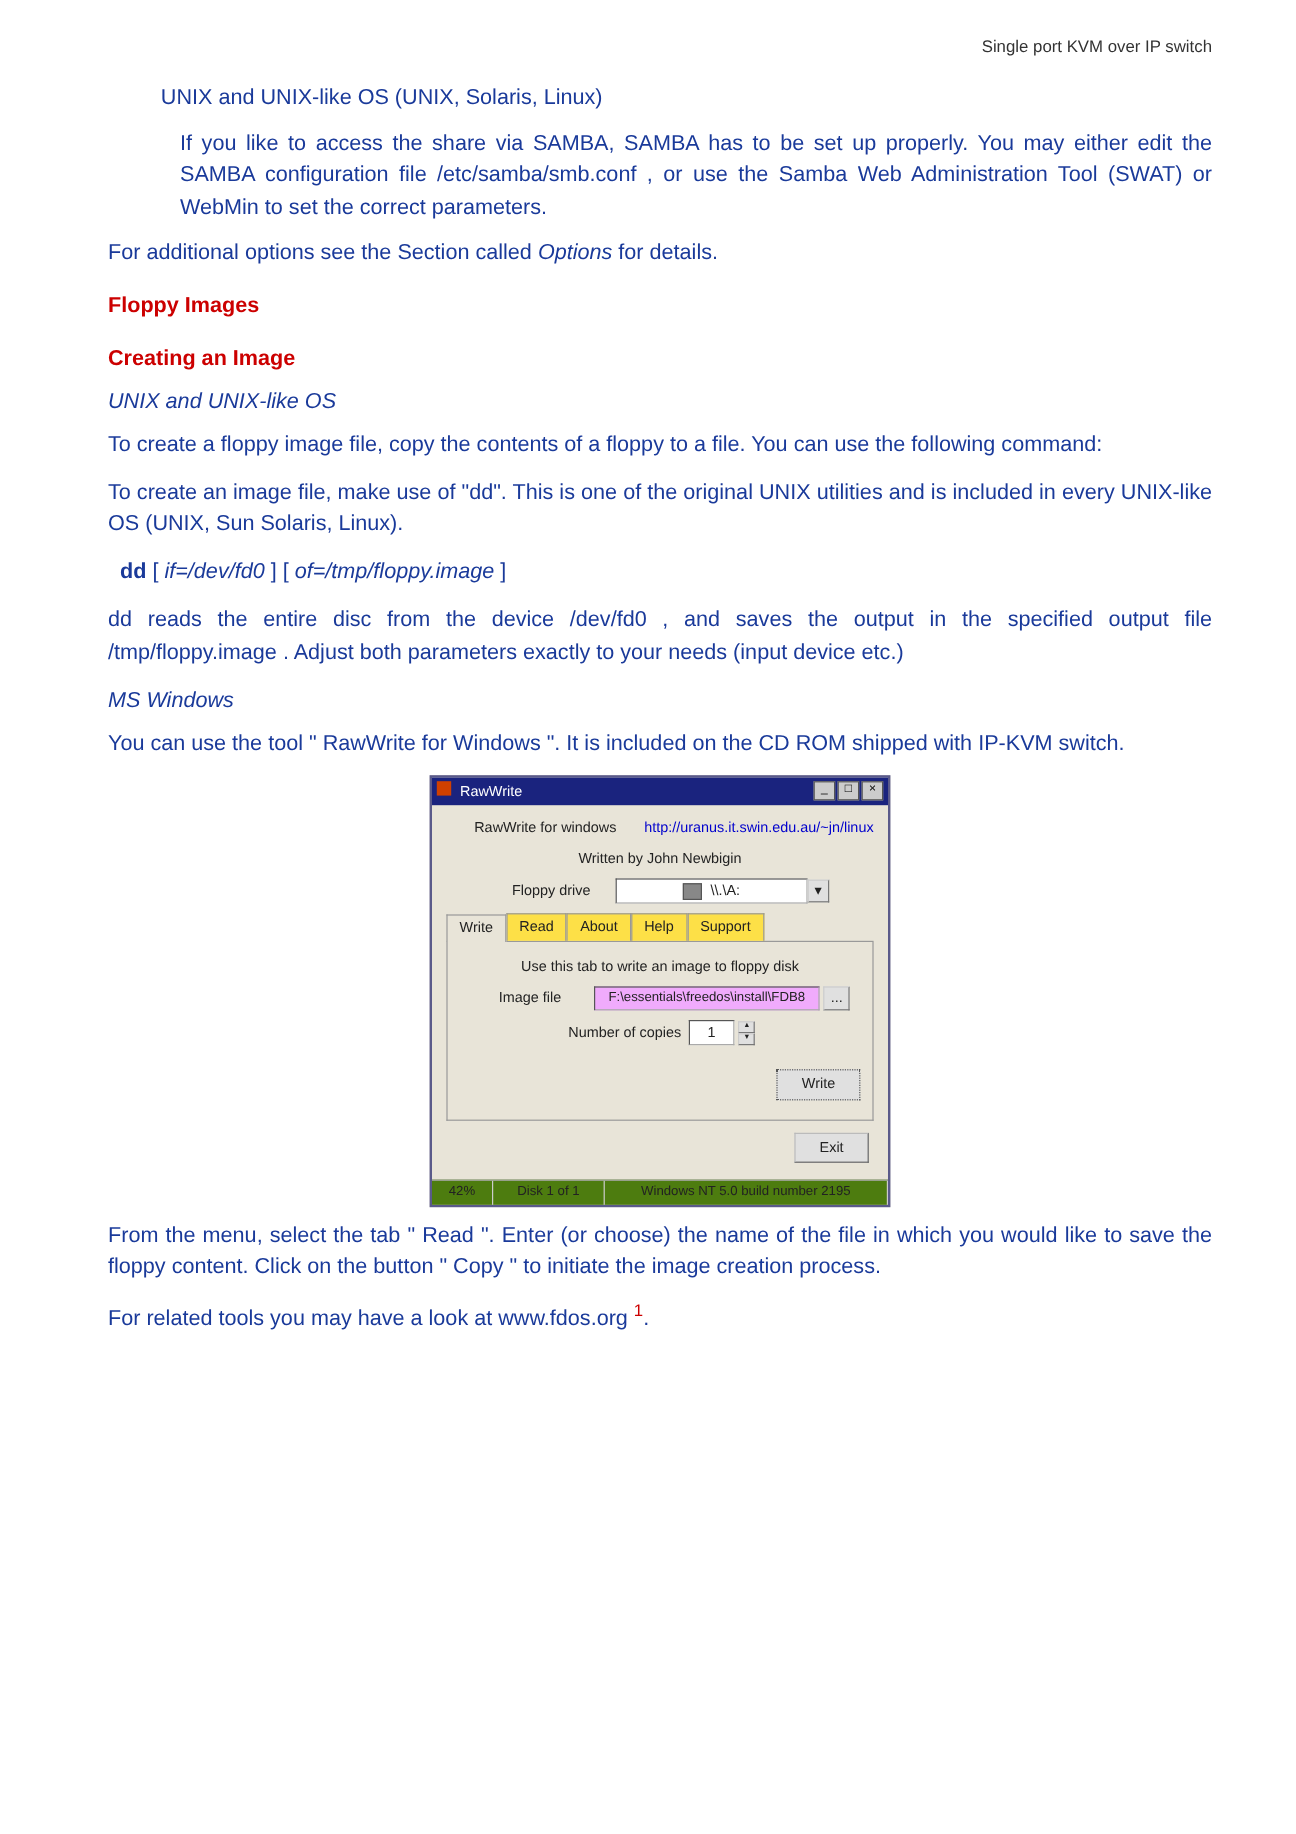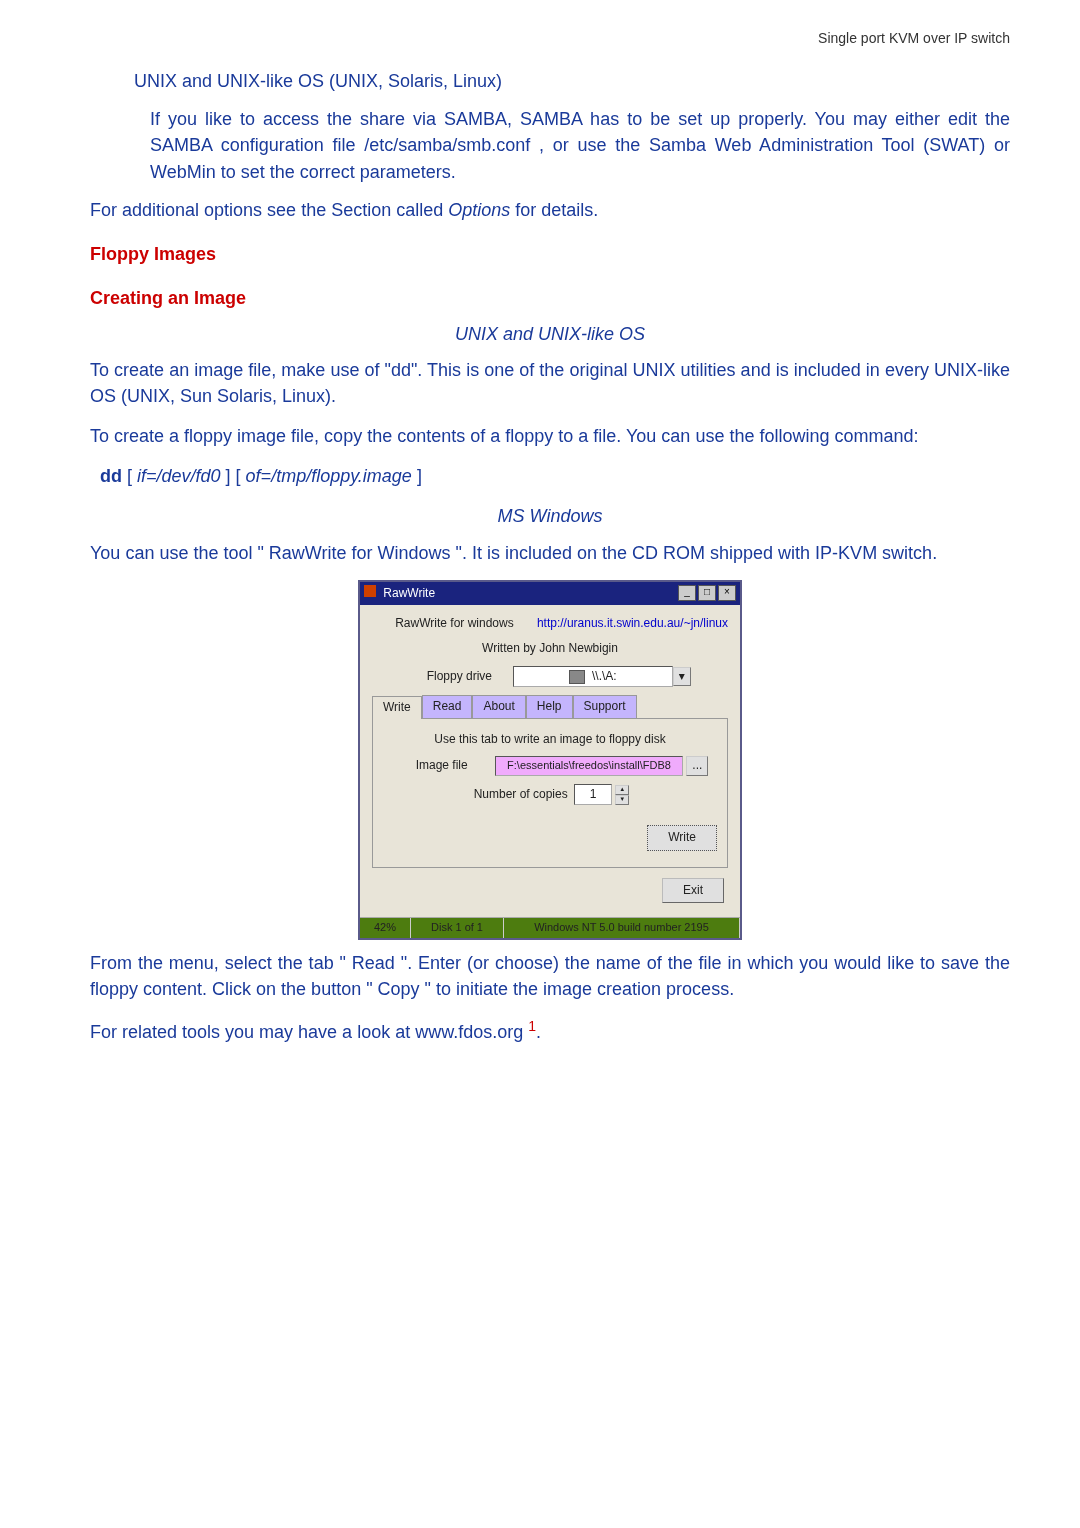--- a/index.html
+++ b/index.html
@@ -34,21 +34,20 @@
     text-align: justify;
     margin-bottom: 14px;
   }
   .bold-red {
     color: #cc0000;
     font-weight: bold;
     margin: 18px 0 6px 0;
   }
   .italic {
     font-style: italic;
-    text-align: center;
   }
   .dd-line {
     margin: 8px 0 14px 10px;
   }
   .center {
     text-align: center;
   }
   .fig-caption {
     text-align: center;
     color: #cc0000;
@@ -127,21 +126,21 @@
   }
   .tabs {
     border-bottom: 1px solid #999;
     display: flex;
     margin-top: 8px;
   }
   .tab {
     border: 1px solid #999;
     border-bottom: none;
     padding: 2px 10px;
-    background: #c4b5fd;
+    background: #fde047;
     margin-right: 0;
   }
   .tab.active {
     position: relative;
     top: 1px;
     background: #e8e4d8;
   }
   .tabcontent {
     border: 1px solid #999;
     border-top: none;
@@ -249,29 +248,30 @@
   <div class="para">
     <span>For additional options see the Section called </span><span class="italic">Options</span><span> for details.</span>
   </div>
 
   <div class="bold-red">Floppy Images</div>
 
   <div class="bold-red">Creating an Image</div>
 
   <div class="italic" style="margin:10px 0;">UNIX and UNIX-like OS</div>
 
+  <div class="para">To create a floppy image file, copy the contents of a floppy to a file. You can use the following command:</div>
+
   <div class="para">To create an image file, make use of "dd". This is one of the original UNIX utilities and is included in every UNIX-like OS (UNIX, Sun Solaris, Linux).</div>
-
-  <div class="para">To create a floppy image file, copy the contents of a floppy to a file. You can use the following command:</div>
 
   <div class="dd-line">
     <span style="font-weight:bold">dd</span>
     <span> [ </span><span class="italic">if=/dev/fd0</span><span> ] [ </span><span class="italic">of=/tmp/floppy.image</span><span> ]</span>
   </div>
 
+  <div class="para"> dd reads the entire disc from the device /dev/fd0 , and saves the output in the specified output file /tmp/floppy.image . Adjust both parameters exactly to your needs (input device etc.)</div>
 
   <div class="italic" style="margin:10px 0;">MS Windows</div>
 
   <div class="para">You can use the tool " RawWrite for Windows ". It is included on the CD ROM shipped with IP-KVM switch.</div>
 
   <div class="center">
     <div class="screenshot">
       <div class="titlebar">
         <div>
           <span class="titlebar-icon"></span>

